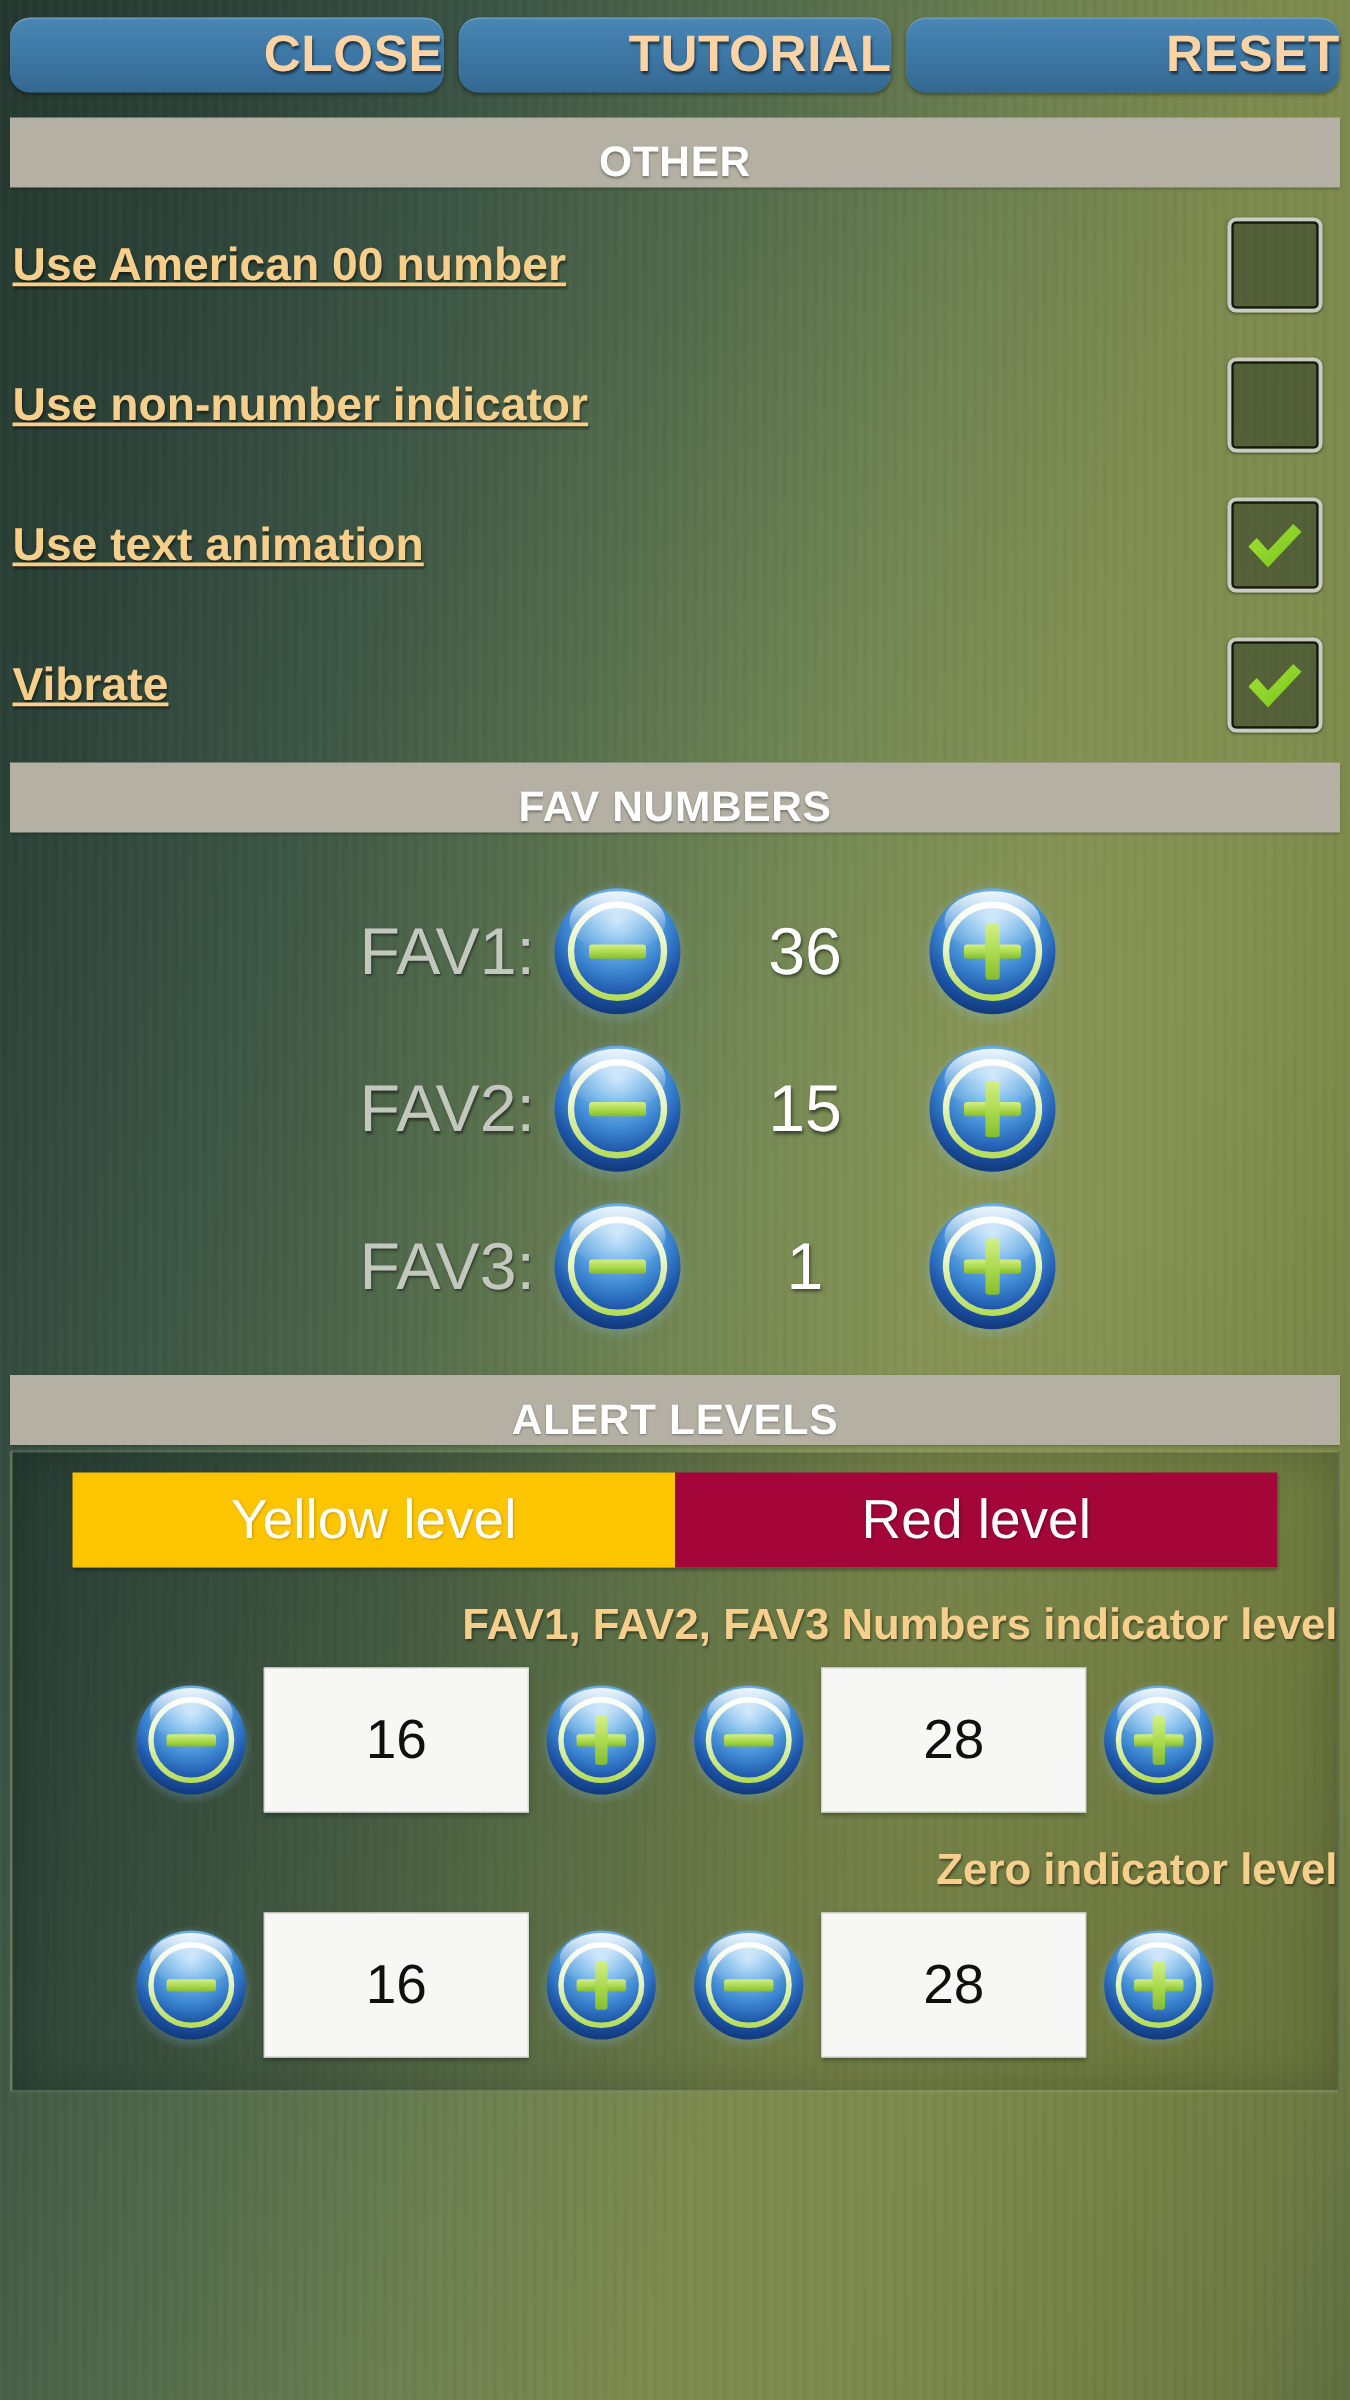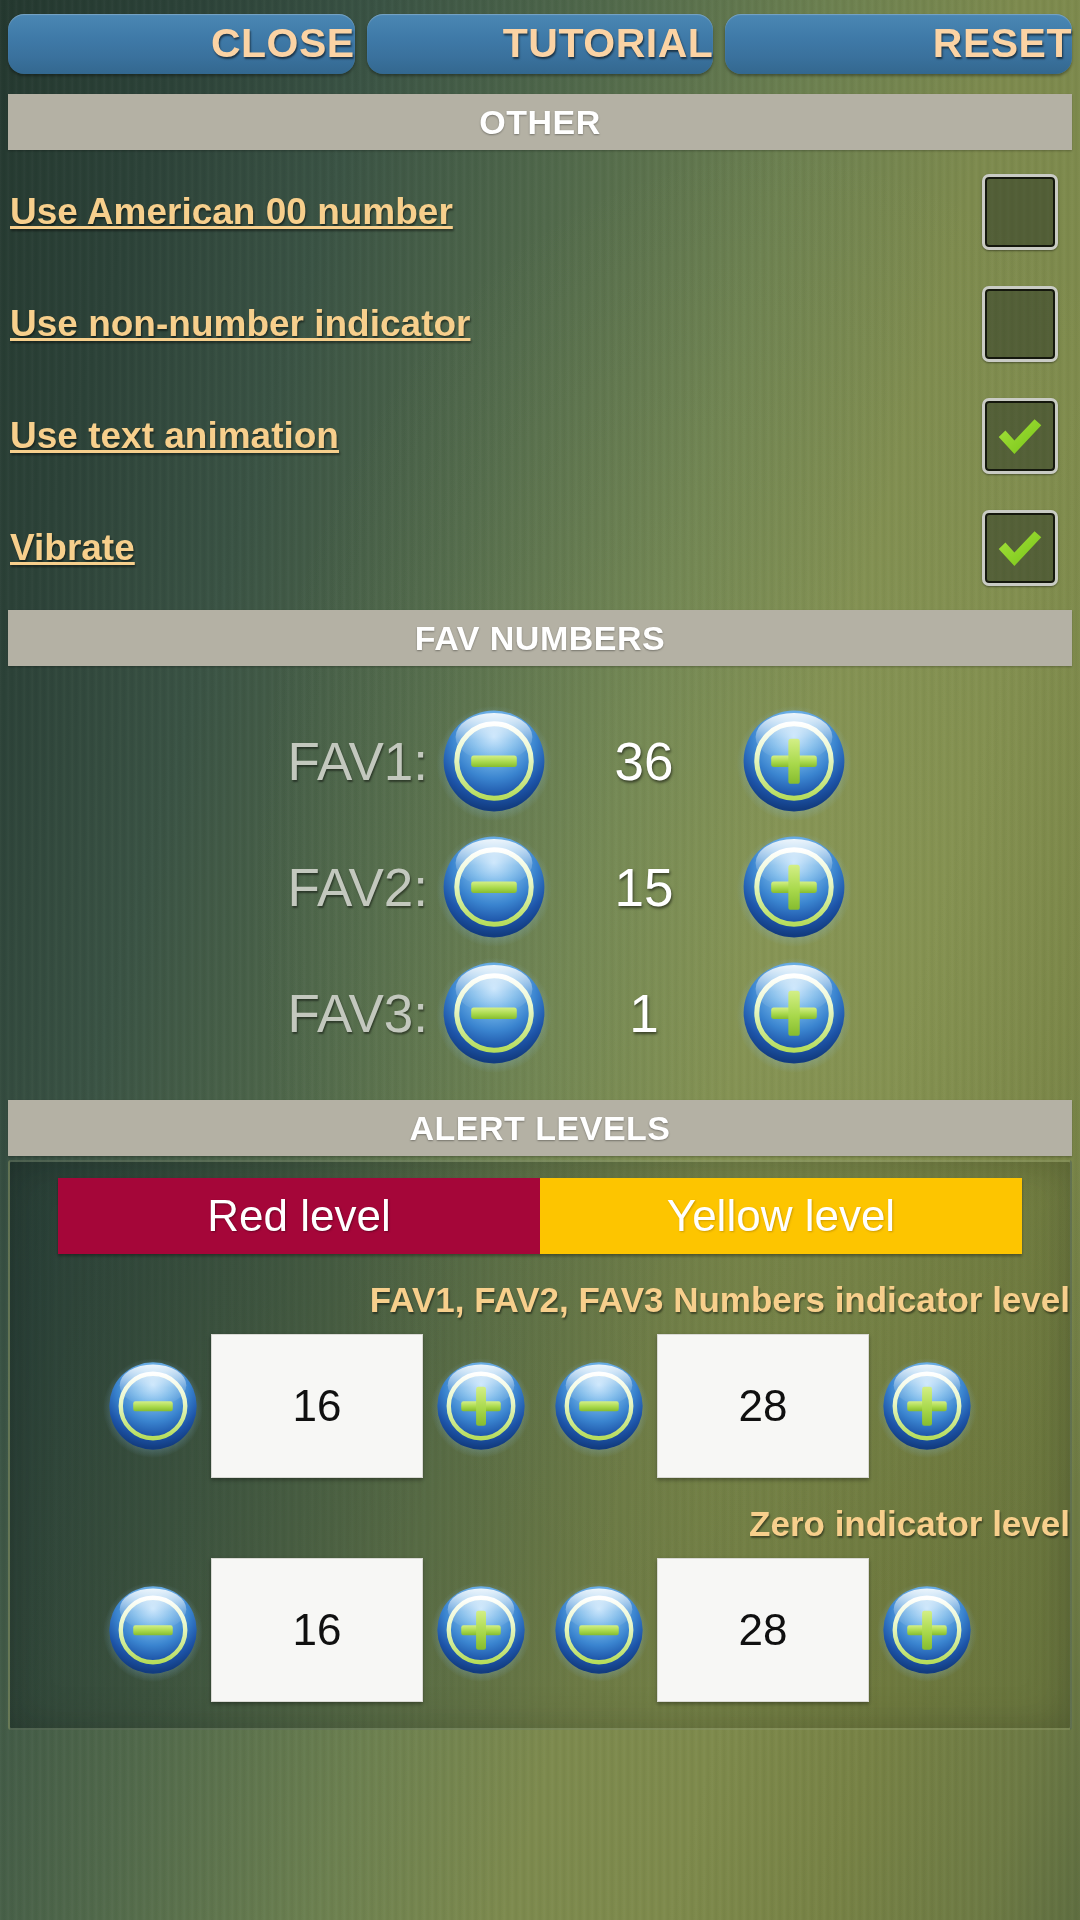--- a/index.html
+++ b/index.html
@@ -92,21 +92,21 @@
     text-shadow: 1px 2px 2px rgba(0,0,0,0.55);
     font-family: "Liberation Sans", sans-serif;
   }
 
   
   .section-head {
     height: 56px;
     margin: 6px 8px 0 8px;
     background: #b4b1a4;
     display: flex;
-    align-items: center;
+    align-items: flex-end;
     justify-content: center;
     box-shadow: 0 1px 2px rgba(0,0,0,0.25);
   }
   .section-head span {
     font-size: 34px;
     font-weight: bold;
     color: #ffffff;
     letter-spacing: .5px;
     text-shadow: 0 1px 2px rgba(0,0,0,0.35);
   }
@@ -232,21 +232,21 @@
   }
   .stepper-row {
     display: flex;
     align-items: center;
     justify-content: center;
     gap: 0px;
     padding: 0 14px;
   }
   .numbox {
     width: 212px;
-    height: 144px;
+    height: 116px;
     background: #f7f7f5;
     border: 1px solid #d9d9d4;
     display: flex;
     align-items: center;
     justify-content: center;
     font-size: 44px;
     color: #101010;
     box-shadow: 0 2px 4px rgba(0,0,0,0.35);
     margin: 0 4px;
     font-family: "Liberation Sans", sans-serif;
@@ -422,26 +422,26 @@
 
     </div>
 
     <div class="section-head">
       <span>ALERT LEVELS</span>
     </div>
 
     <div class="alert-panel">
 
       <div class="level-bars">
+        <div class="level-bar yellow">
+          <span>Yellow level</span>
+        </div>
         <div class="level-bar red">
           <span>Red level</span>
         </div>
-        <div class="level-bar yellow">
-          <span>Yellow level</span>
-        </div>
       </div>
 
       <div class="level-caption">FAV1, FAV2, FAV3 Numbers indicator level</div>
       <div class="stepper-row">
         <button class="orb">
           <svg width="104" height="104">
               <use href="#sym-minus"></use>
             </svg>
         </button>
         <div class="numbox">16</div>

